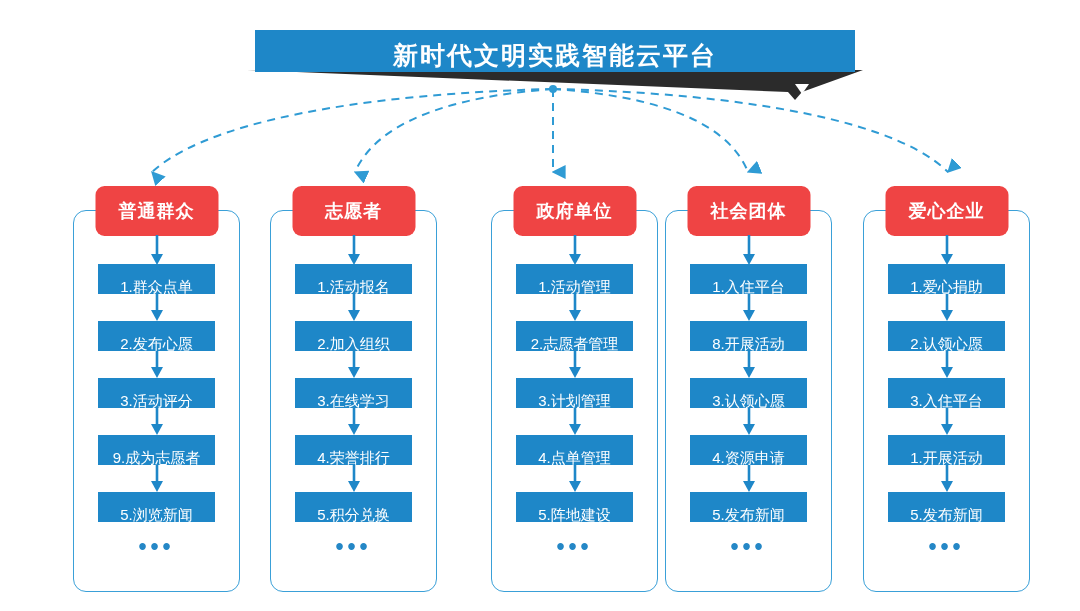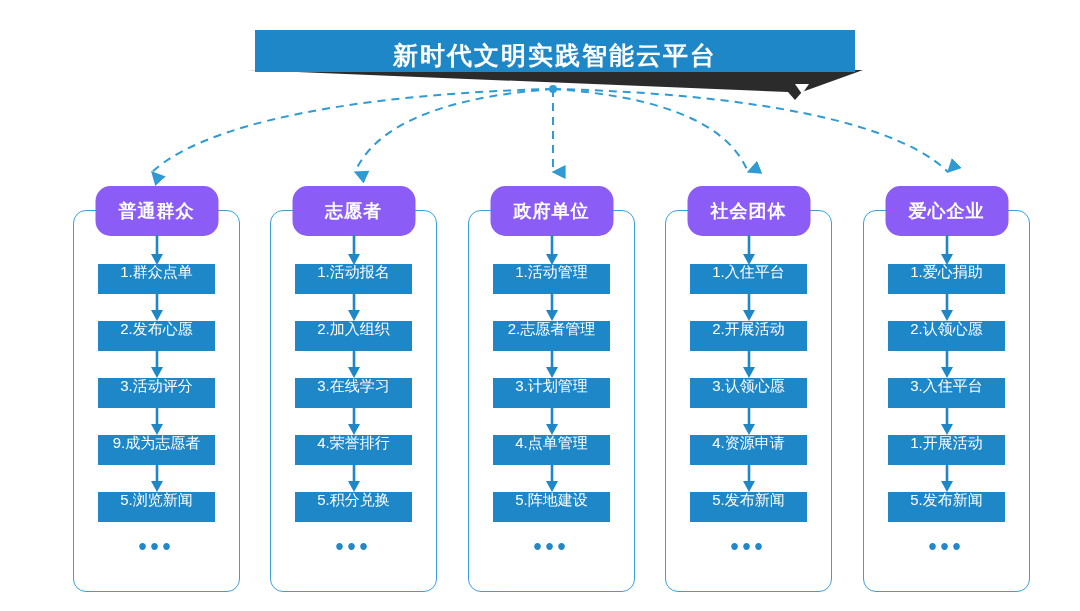--- a/index.html
+++ b/index.html
@@ -30,34 +30,34 @@
 
   
   .columns{position:absolute;left:0;top:0;width:1080px;height:611px;z-index:2;}
   .col{
     position:absolute;top:210px;width:167px;height:382px;
     border:1.6px solid #3aa0d8;border-radius:13px;
     background:transparent;box-sizing:border-box;
   }
   .col-head{
     position:absolute;top:-25px;left:50%;transform:translateX(-50%);
-    width:123px;height:50px;background:#8b5cf6;border-radius:15px;
+    width:123px;height:50px;background:#ef4444;border-radius:9px;
     display:flex;align-items:center;justify-content:center;
     box-sizing:border-box;
   }
   .col-head-label{
     color:#ffffff;font-size:18px;font-weight:bold;letter-spacing:1px;white-space:nowrap;
   }
   .steps{
     position:absolute;left:0;top:53px;width:100%;
     display:flex;flex-direction:column;align-items:center;
   }
   .step{
     width:117px;height:30px;background:#1e87c8;
-    display:flex;align-items:flex-start;justify-content:center;
+    display:flex;align-items:flex-end;justify-content:center;
     box-sizing:border-box;
   }
   .step-label{
     color:#ffffff;font-size:15px;letter-spacing:0px;white-space:nowrap;line-height:1;
   }
   .v-arrow{
     width:14px;height:27px;display:block;
   }
   .ellipsis{
     margin-top:13px;color:#2487c6;font-size:23px;font-weight:bold;
@@ -181,21 +181,21 @@
             <line x1="7" y1="0" x2="7" y2="17" stroke="#1e87c8" stroke-width="2.6"></line>
             <path d="M 1 16 L 13 16 L 7 27 Z" fill="#1e87c8"></path>
           </svg>
         <div class="step">
             <span class="step-label">5.积分兑换</span>
           </div>
         <div class="ellipsis">•••</div>
       </div>
     </div>
 
-    <div class="col" style="left:468px;">
+    <div class="col" style="left:491px;">
       <div class="col-head">
         <span class="col-head-label">政府单位</span>
       </div>
       <svg class="head-arrow" viewBox="0 0 14 30">
         <line x1="7" y1="0" x2="7" y2="20" stroke="#1e87c8" stroke-width="2.6"></line>
         <path d="M 1 19 L 13 19 L 7 30 Z" fill="#1e87c8"></path>
       </svg>
       <div class="steps">
         <div class="step">
             <span class="step-label">1.活动管理</span>
@@ -242,21 +242,21 @@
       </svg>
       <div class="steps">
         <div class="step">
             <span class="step-label">1.入住平台</span>
           </div>
         <svg class="v-arrow" viewBox="0 0 14 27">
             <line x1="7" y1="0" x2="7" y2="17" stroke="#1e87c8" stroke-width="2.6"></line>
             <path d="M 1 16 L 13 16 L 7 27 Z" fill="#1e87c8"></path>
           </svg>
         <div class="step">
-            <span class="step-label">2.开展活动</span>
+            <span class="step-label">8.开展活动</span>
           </div>
         <svg class="v-arrow" viewBox="0 0 14 27">
             <line x1="7" y1="0" x2="7" y2="17" stroke="#1e87c8" stroke-width="2.6"></line>
             <path d="M 1 16 L 13 16 L 7 27 Z" fill="#1e87c8"></path>
           </svg>
         <div class="step">
             <span class="step-label">3.认领心愿</span>
           </div>
         <svg class="v-arrow" viewBox="0 0 14 27">
             <line x1="7" y1="0" x2="7" y2="17" stroke="#1e87c8" stroke-width="2.6"></line>

